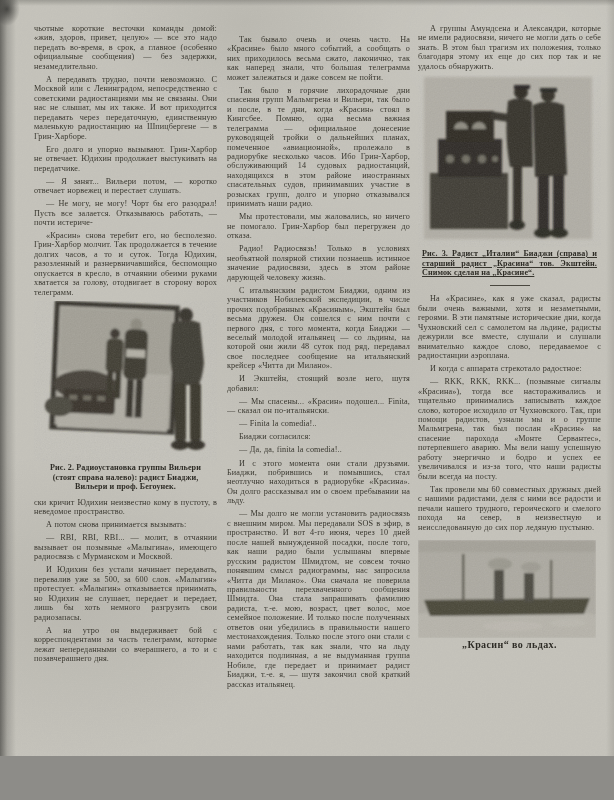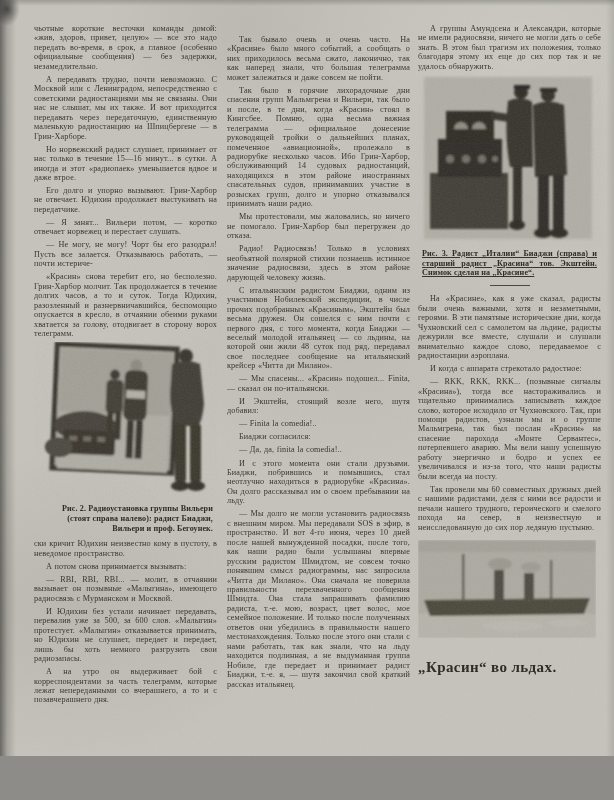--- a/index.html
+++ b/index.html
@@ -48,27 +48,27 @@
     text-indent:12px;
     letter-spacing:0.12px;
     word-spacing:0.4px;
     color:#39372f;
   }
   p.noindent{text-indent:0;}
   figure{margin:0;padding:0;}
   .fig-photo{display:block;}
   .caption{
     font-size:8.1px;font-weight:bold;line-height:9.7px;
-    color:#2e2c26;margin:2px 4px 6px 4px;text-align:right;
+    color:#2e2c26;margin:2px 4px 6px 4px;text-align:center;
     letter-spacing:0.1px;
   }
   .caption.justified{text-align:justify;}
   .ship-caption{
-    font-size:15px;font-weight:bold;
-    color:#2e2c26;margin-top:21px;letter-spacing:0.4px;
+    font-size:10px;font-weight:bold;text-align:center;
+    color:#2e2c26;margin-top:1px;letter-spacing:0.4px;
   }
   .rule{
     width:40px;height:1.4px;background:#4a473f;
     margin:7px auto 8px auto;
   }
   .fig2-wrap{margin:3px 0 2px 0;}
   .fig3-wrap{margin:2px 0 0 0;text-decoration:underline;}
   .figship-wrap{margin:8px 0 0 0;}
   .grain-overlay{
     position:absolute;inset:0;z-index:40;
@@ -95,21 +95,20 @@
 
 <div class="page">
   <div class="binding-shadow"></div>
   <div class="corner-smudge"></div>
   <div class="top-edge"></div>
   <div class="right-edge"></div>
 
   <div class="col col1">
     <p class="body noindent">чьотные короткие весточки команды домой: «жив, здоров, привет, целую» — все это надо передать во-время, в срок, а главное (особенно официальные сообщения) — без задержки, незамедлительно.</p>
     <p class="body">А передавать трудно, почти невозможно. С Москвой или с Ленинградом, непосредственно с советскими радиостанциями мы не связаны. Они нас не слышат, мы их также. И вот приходится передавать через передаточную, единственную маленькую радиостанцию на Шпицбергене — в Грин-Харборе.</p>
-    <p class="body">Но норвежский радист слушает, принимает от нас только в течение 15—16 минут... в сутки. А иногда и этот «радиопаек» уменьшается вдвое и даже втрое.</p>
     <p class="body">Его долго и упорно вызывают. Грин-Харбор не отвечает. Юдихин продолжает выстукивать на передатчике.</p>
     <p class="body">— Я занят... Вильери потом, — коротко отвечает норвежец и перестает слушать.</p>
     <p class="body">— Не могу, не могу! Чорт бы его разодрал! Пусть все залается. Отказываюсь работать, — почти истериче-</p>
     <p class="body">«Красин» снова теребит его, но бесполезно. Грин-Харбор молчит. Так продолжается в течение долгих часов, а то и суток. Тогда Юдихин, разозленный и разнервничавшийся, беспомощно опускается в кресло, в отчаянии обеими руками хватается за голову, отодвигает в сторону ворох телеграмм.</p>
 
     <figure class="fig2-wrap">
       <svg class="fig-photo" width="183" height="160" viewBox="0 0 183 160">
         <g filter="url(#f-blur)">
           <g transform="rotate(2.5 90 80)">
             <rect x="20" y="5" width="120" height="124" fill="#a9a69c" stroke="#35322b" stroke-width="5"></rect>
@@ -153,22 +152,22 @@
     <p class="body">И Юдихин без устали начинает передавать, перевалив уже за 500, за 600 слов. «Малыгин» протестует. «Малыгин» отказывается принимать, но Юдихин не слушает, передает и передает, лишь бы хоть немного разгрузить свои радиозапасы.</p>
     <p class="body">А на утро он выдерживает бой с корреспондентами за часть телеграмм, которые лежат непереданными со вчерашнего, а то и с позавчерашнего дня.</p>
   </div>
 
   <div class="col col2">
     <p class="body">Так бывало очень и очень часто. На «Красине» было много событий, а сообщать о них приходилось весьма сжато, лаконично, так как наперед знали, что большая телеграмма может залежаться и даже совсем не пойти.</p>
     <p class="body">Так было в горячие лихорадочные дни спасения групп Мальмгрена и Вильери, так было и после, в те дни, когда «Красин» стоял в Кингсбее. Помню, одна весьма важная телеграмма — официальное донесение руководящей тройки о дальнейших планах, помеченное «авиационной», пролежало в радиорубке несколько часов. Ибо Грин-Харбор, обслуживающий 14 судовых радиостанций, находящихся в этом районе иностранных спасательных судов, принимавших участие в розысках групп, долго и упорно отказывался принимать наши радио.</p>
     <p class="body">Мы протестовали, мы жаловались, но ничего не помогало. Грин-Харбор был перегружен до отказа.</p>
     <p class="body">Радио! Радиосвязь! Только в условиях необъятной полярной стихии познаешь истинное значение радиосвязи, здесь в этом районе дарующей человеку жизнь.</p>
     <p class="body">С итальянским радистом Биаджи, одним из участников Нобилевской экспедиции, в числе прочих подобранных «Красиным», Экштейн был весьма дружен. Он сошелся с ним почти с первого дня, с того момента, когда Биаджи — веселый молодой итальянец — со льдины, на которой они жили 48 суток под ряд, передавал свое последнее сообщение на итальянский крейсер «Читта ди Милано».</p>
+    <p class="body">И Экштейн, стоящий возле него, шутя добавил:</p>
     <p class="body">— Мы спасены... «Красин» подошел... Finita, — сказал он по-итальянски.</p>
-    <p class="body">И Экштейн, стоящий возле него, шутя добавил:</p>
     <p class="body">— Finita la comedia!..</p>
     <p class="body">Биаджи согласился:</p>
     <p class="body">— Да, да, finita la comedia!..</p>
     <p class="body">И с этого момента они стали друзьями. Биаджи, побрившись и помывшись, стал неотлучно находиться в радиорубке «Красина». Он долго рассказывал им о своем пребывании на льду.</p>
     <p class="body">— Мы долго не могли установить радиосвязь с внешним миром. Мы передавали SOS в эфир, в пространство. И вот 4-го июня, через 10 дней после нашей вынужденной посадки, после того, как наши радио были услышаны впервые русским радистом Шмидтом, не совсем точно понявшим смысл радиограммы, нас запросила «Читта ди Милано». Она сначала не поверила правильности перехваченного сообщения Шмидта. Она стала запрашивать фамилию радиста, т.-е. мою, возраст, цвет волос, мое семейное положение. И только после полученных ответов они убедились в правильности нашего местонахождения. Только после этого они стали с нами работать, так как знали, что на льду находится подлинная, а не выдуманная группа Нобиле, где передает и принимает радист Биаджи, т.-е. я, — шутя закончил свой краткий рассказ итальянец.</p>
   </div>
 
   <div class="col col3">
     <p class="body">А группы Амундсена и Александри, которые не имели радиосвязи, ничего не могли дать о себе знать. В этом был трагизм их положения, только благодаря этому их еще до сих пор так и не удалось обнаружить.</p>
 

